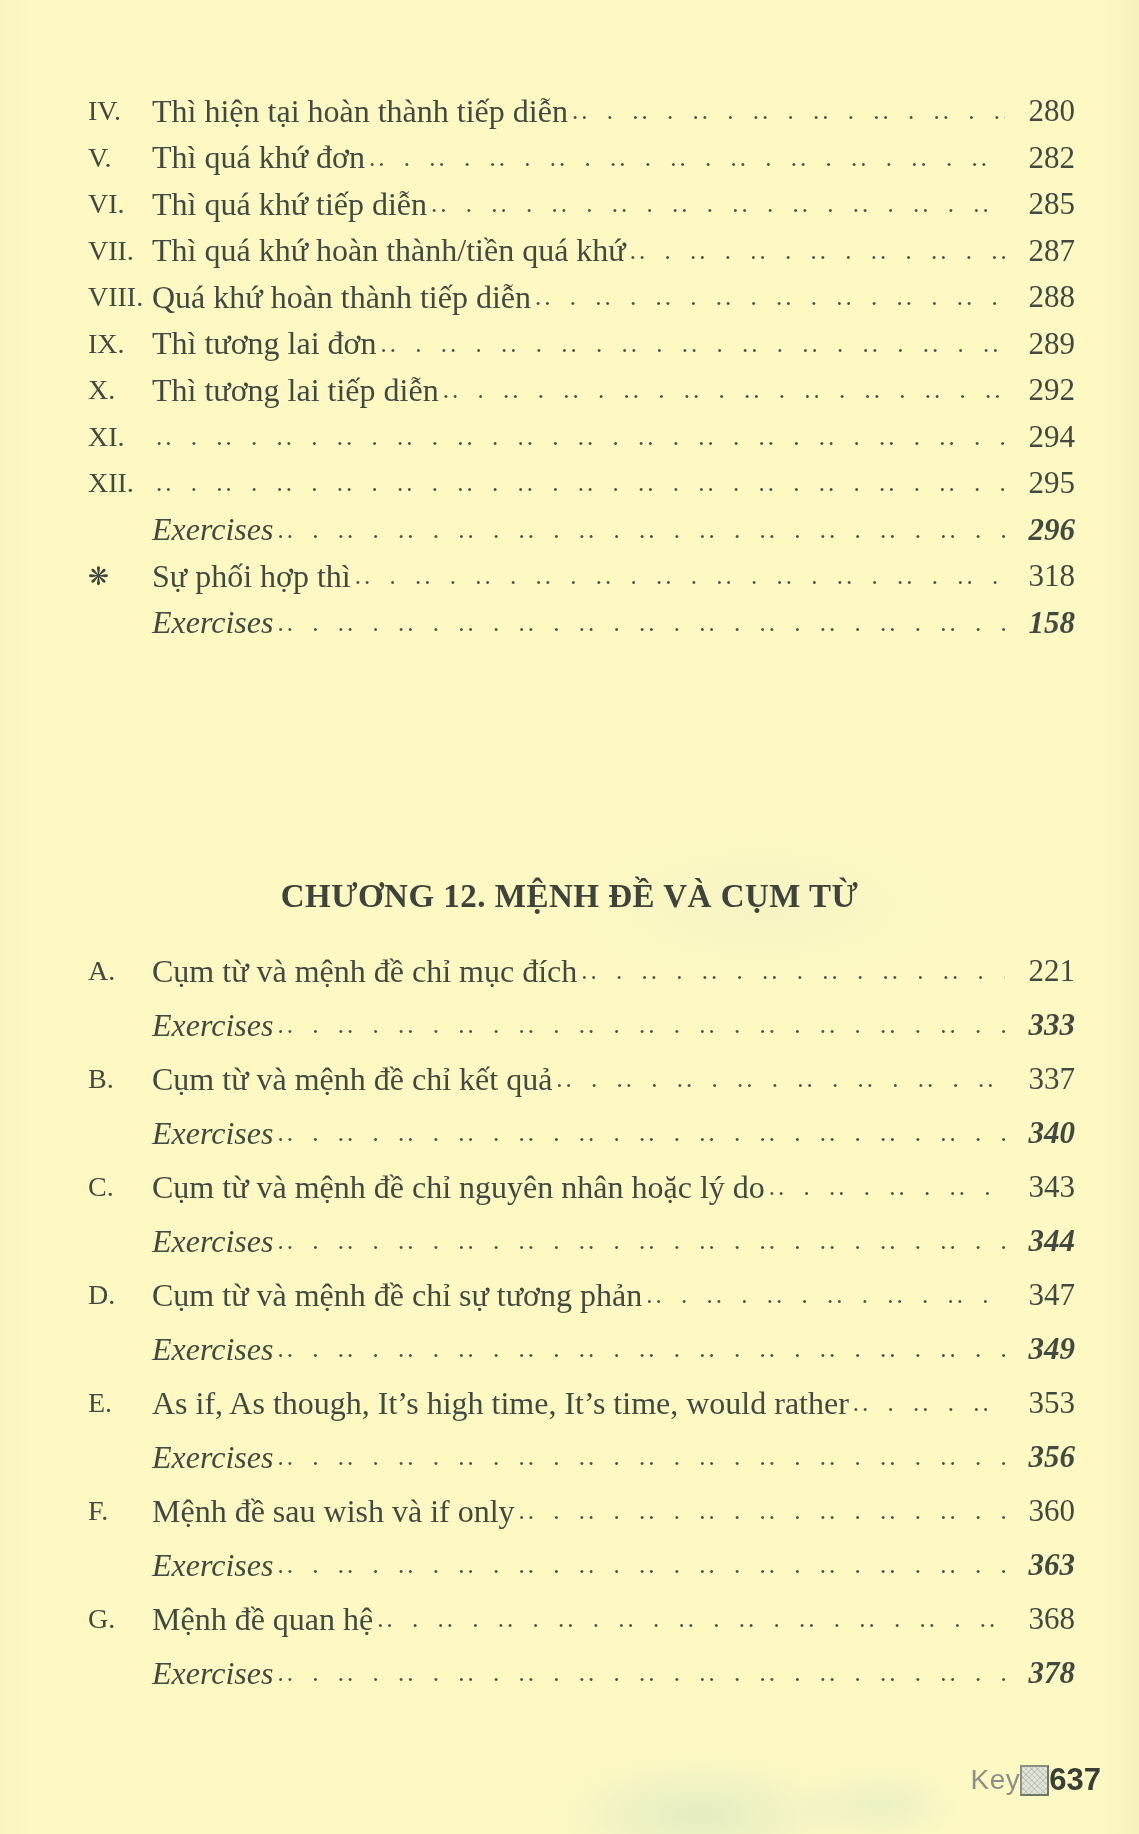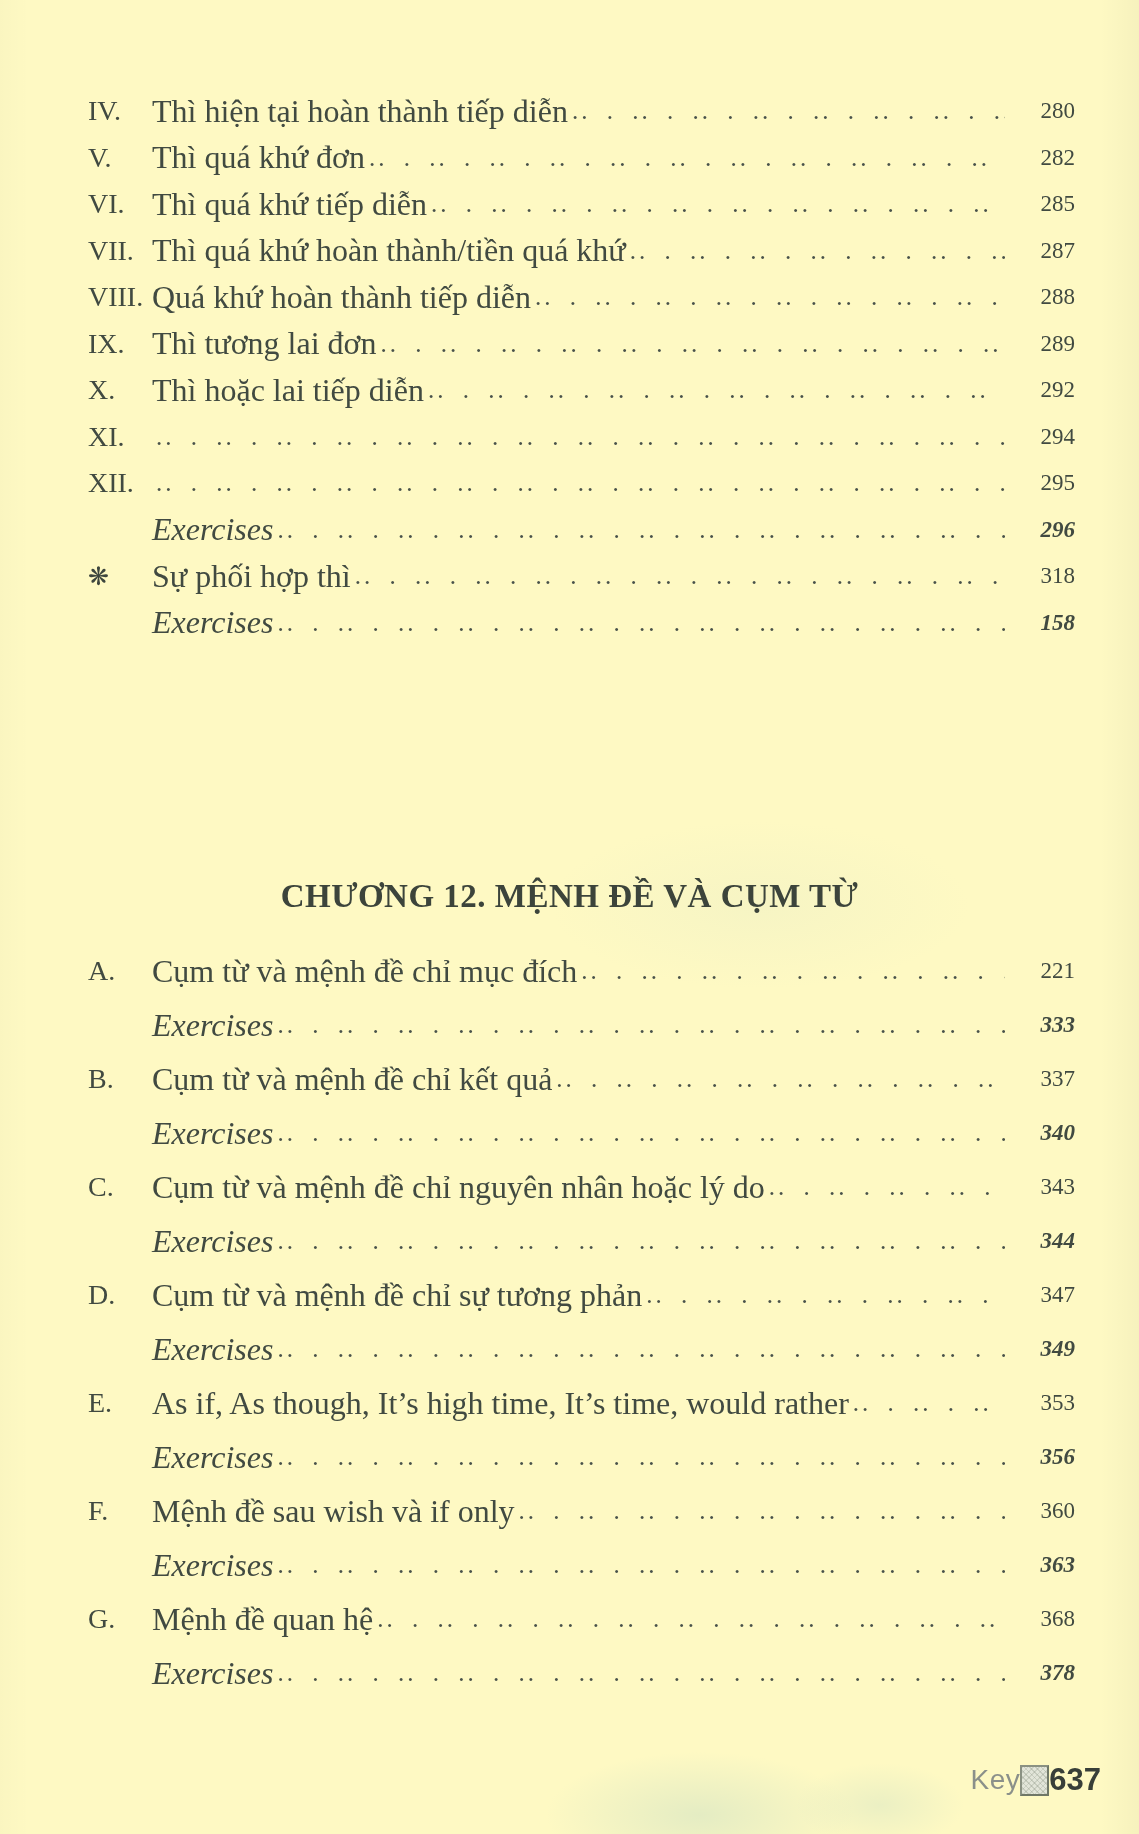--- a/index.html
+++ b/index.html
@@ -28,21 +28,21 @@
   .toc-row { display:flex; align-items:center; }
   .toc-block1 .toc-row { height:46.5px; }
   .toc-block2 .toc-row { height:54px; }
   .row-label { flex:0 0 64px; font-size:28px; white-space:nowrap; }
   .row-title { flex:0 0 auto; font-size:32px; white-space:nowrap; }
   .leader {
     flex:1 1 0; overflow:hidden; white-space:nowrap;
     font-size:25px; letter-spacing:3px; word-spacing:7px;
     margin:0 6px 0 4px; color:#49524a;
   }
-  .row-page { flex:0 0 auto; min-width:64px; text-align:right; font-size:23px; }
+  .row-page { flex:0 0 auto; min-width:64px; text-align:right; font-size:31px; }
   .toc-row.exercise .row-title,
   .toc-row.exercise .row-page { font-style:italic; }
   .toc-row.exercise .row-page { font-weight:600; }
   .toc-row.star .row-label {
     font-family:"DejaVu Sans", sans-serif;
     font-size:25px; color:#3d463d;
   }
   .chapter-heading {
     position:absolute; top:878px; left:0; width:100%;
     margin:0; text-align:center;
@@ -104,21 +104,21 @@
         <span class="row-page">288</span>
       </div>
       <div class="toc-row item">
         <span class="row-label">IX.</span>
         <span class="row-title">Thì tương lai đơn</span>
         <span class="leader">.. . .. . .. . .. . .. . .. . .. . .. . .. . .. . .. . .. . .. . .. . .. . .. . .. . .. . .. . .. . .. . .. . .. . .. . .. . .. . .. . .. . .. . .. . .. . .. . .. . .. . .. . .. . .. . .. . .. . .. .</span>
         <span class="row-page">289</span>
       </div>
       <div class="toc-row item">
         <span class="row-label">X.</span>
-        <span class="row-title">Thì hoặc lai tiếp diễn</span>
+        <span class="row-title">Thì tương lai tiếp diễn</span>
         <span class="leader">.. . .. . .. . .. . .. . .. . .. . .. . .. . .. . .. . .. . .. . .. . .. . .. . .. . .. . .. . .. . .. . .. . .. . .. . .. . .. . .. . .. . .. . .. . .. . .. . .. . .. . .. . .. . .. . .. . .. . .. .</span>
         <span class="row-page">292</span>
       </div>
       <div class="toc-row item">
         <span class="row-label">XI.</span>
         <span class="leader">.. . .. . .. . .. . .. . .. . .. . .. . .. . .. . .. . .. . .. . .. . .. . .. . .. . .. . .. . .. . .. . .. . .. . .. . .. . .. . .. . .. . .. . .. . .. . .. . .. . .. . .. . .. . .. . .. . .. . .. .</span>
         <span class="row-page">294</span>
       </div>
       <div class="toc-row item">
         <span class="row-label">XII.</span>

